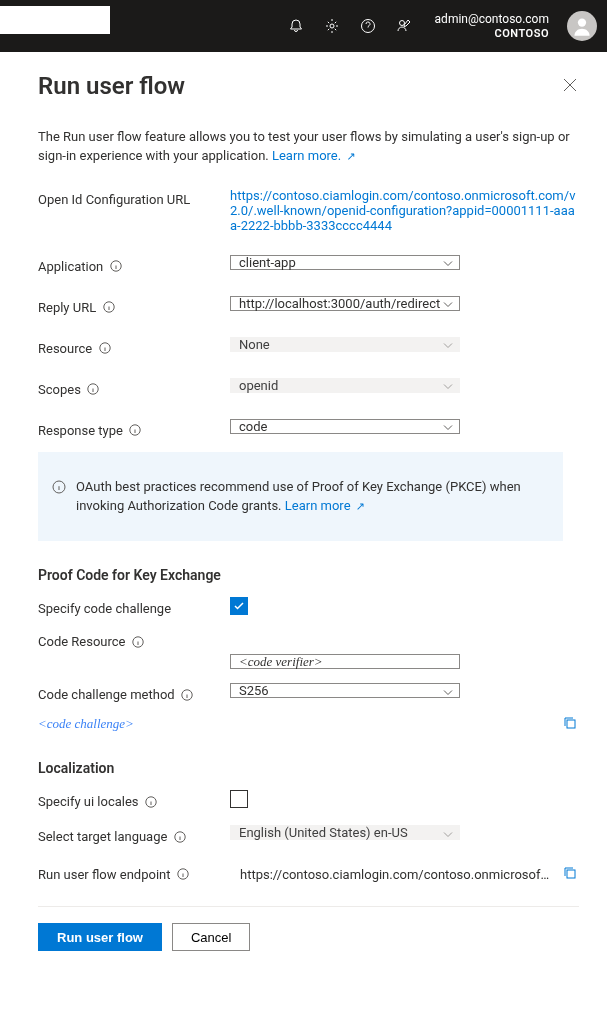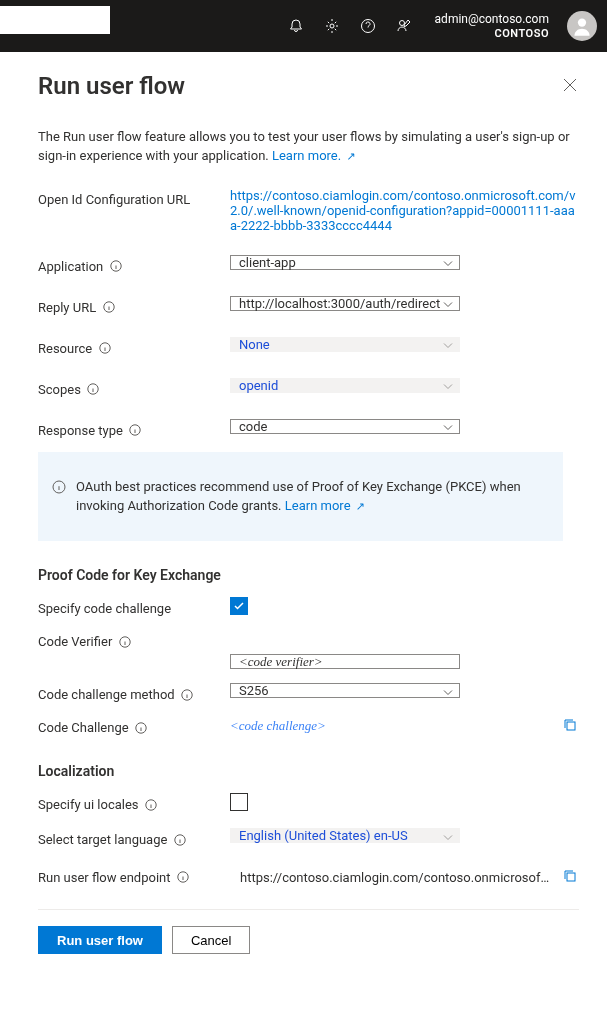--- a/index.html
+++ b/index.html
@@ -98,21 +98,21 @@
     padding: 0 24px 0 8px;
     font-size: 13px;
     color: #323130;
     position: relative;
     display: flex;
     align-items: center;
   }
   .select.disabled, .textinput.disabled {
     background: #f3f2f1;
     border: 1px solid #f3f2f1;
-    color: #1d4ed8;
+    color: #404040;
     align-items: center;
   }
   .select .chev {
     position: absolute; right: 6px; top: 50%; transform: translateY(-50%);
     color: #605e5c;
   }
   .select.disabled .chev { color: #a19f9d; }
   .textinput { padding-right: 8px; margin-top: 24px; }
   .textinput.italic { font-style: italic; font-family: Georgia, serif; }
   .info-callout {
@@ -354,21 +354,21 @@
       <div class="checkbox checked">
         <svg width="12" height="12" viewBox="0 0 12 12" stroke="#fff" stroke-width="1.5" fill="none">
             <path d="M2 6l2.5 2.5L10 3"></path>
           </svg>
       </div>
     </div>
   </div>
 
   <div class="form-row tight">
     <div class="form-label">
-      <span>Code Verifier</span>
+      <span>Code Resource</span>
       <span class="info-icon">
           <svg width="12" height="12" viewBox="0 0 12 12" fill="none" stroke="currentColor" stroke-width="1">
             <circle cx="6" cy="6" r="5.2"></circle>
             <path d="M6 5.5V9M6 3.5h0"></path>
           </svg>
         </span>
     </div>
     <div class="form-field">
       <div class="textinput italic">
         <span>&lt;code verifier&gt;</span>
@@ -390,29 +390,20 @@
       <div class="select">
         <span>S256</span>
         <span class="chev"><svg width="10" height="6" viewBox="0 0 10 6" stroke="currentColor" fill="none">
               <path d="M1 1l4 4 4-4"></path>
             </svg></span>
       </div>
     </div>
   </div>
 
   <div class="form-row right-copy-row" style="margin-bottom:28px;">
-    <div class="form-label">
-      <span>Code Challenge</span>
-      <span class="info-icon">
-          <svg width="12" height="12" viewBox="0 0 12 12" fill="none" stroke="currentColor" stroke-width="1">
-            <circle cx="6" cy="6" r="5.2"></circle>
-            <path d="M6 5.5V9M6 3.5h0"></path>
-          </svg>
-        </span>
-    </div>
     <div class="form-field readonly-italic">&lt;code challenge&gt;</div>
     <span class="copy-btn">
       <svg width="14" height="14" viewBox="0 0 14 14" fill="none" stroke="currentColor" stroke-width="1">
           <rect x="4" y="4" width="8" height="8"></rect>
           <path d="M2 10V2h8"></path>
         </svg>
     </span>
   </div>
 
   <div class="section-heading">Localization</div>

